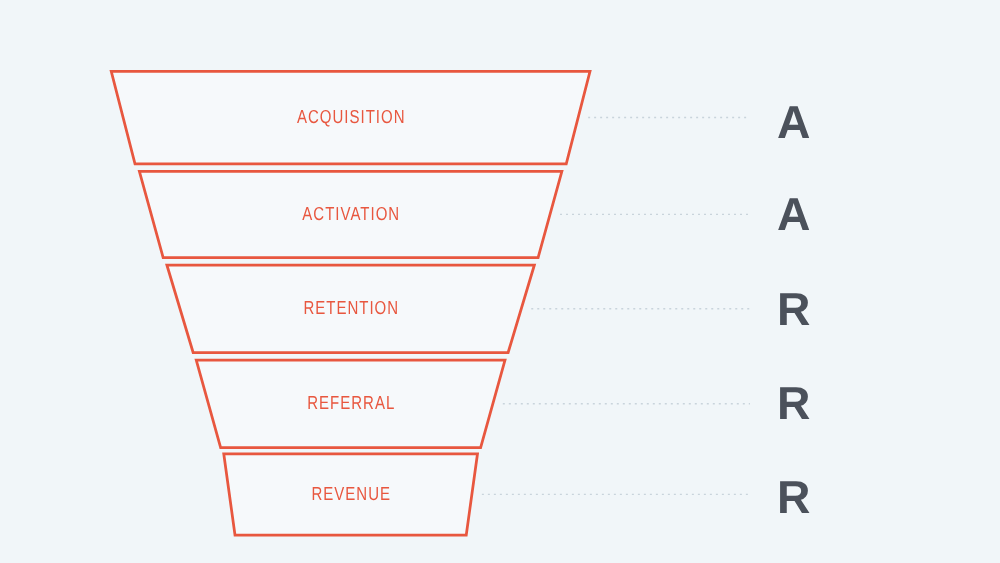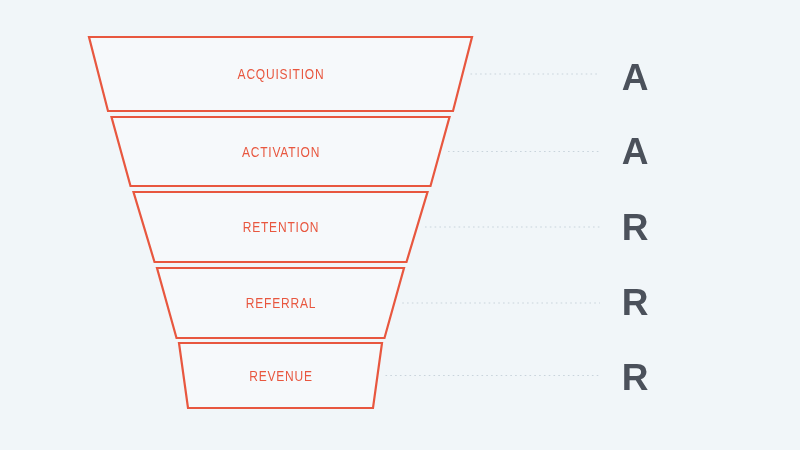--- a/index.html
+++ b/index.html
@@ -11,20 +11,21 @@
     height: 450px;
     background: #f1f6f9;
     font-family: "Liberation Sans", sans-serif;
     overflow: hidden;
   }
   #stage {
     position: relative;
     width: 800px;
     height: 370px;
     background: #f1f6f9;
+    margin-top: 20px;
   }
   #funnel-svg {
     position: absolute;
     left: 0;
     top: 0;
     width: 800px;
     height: 450px;
   }
   .stage-label {
     position: absolute;

